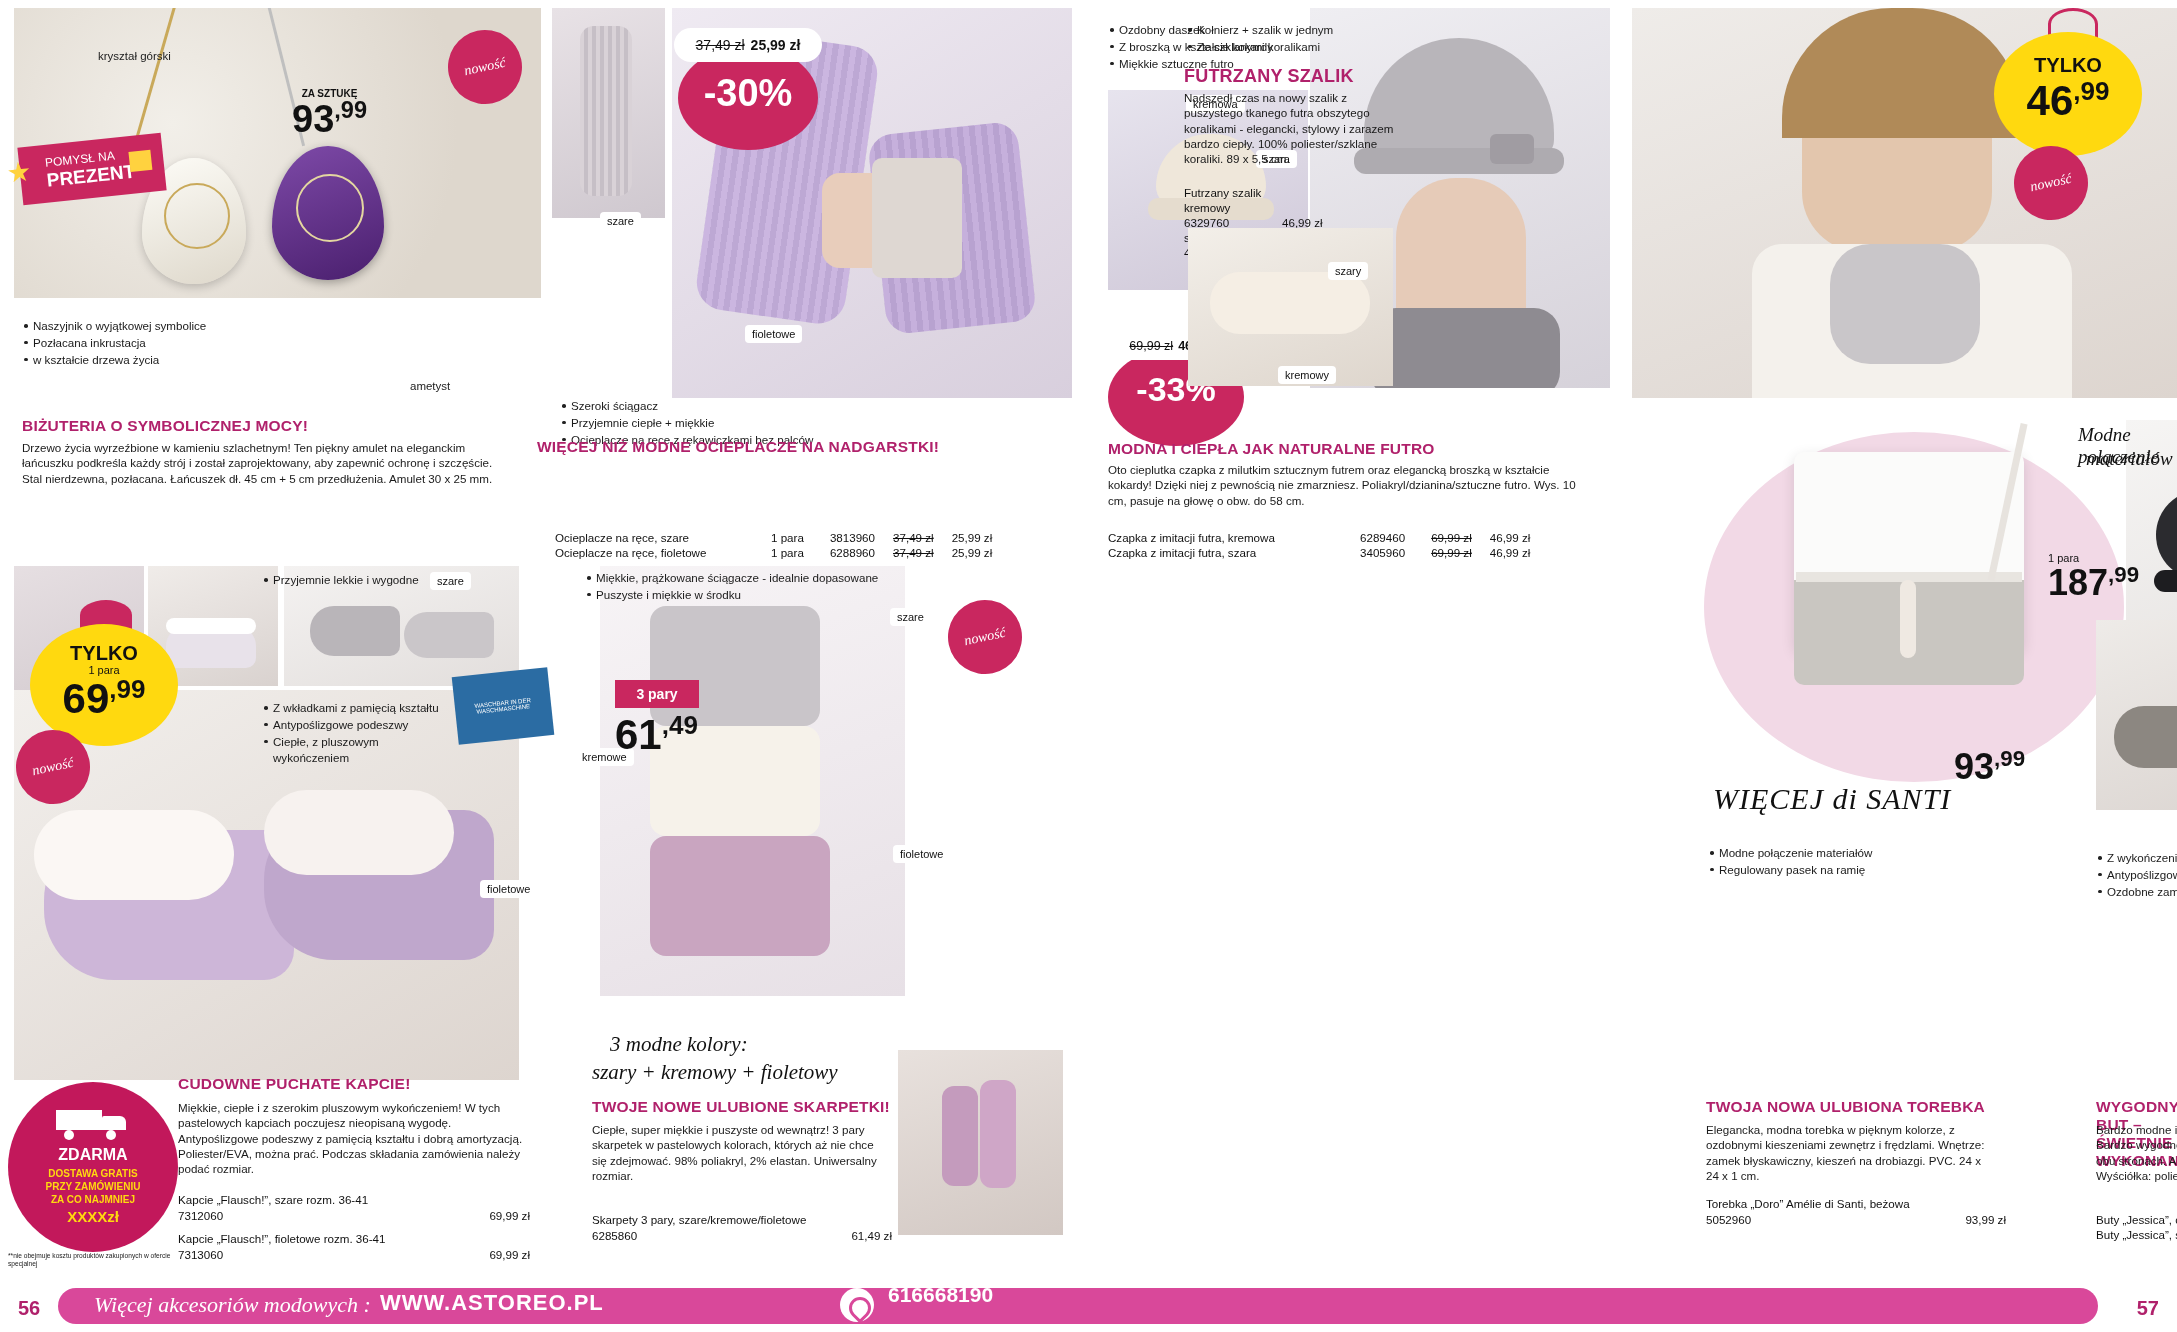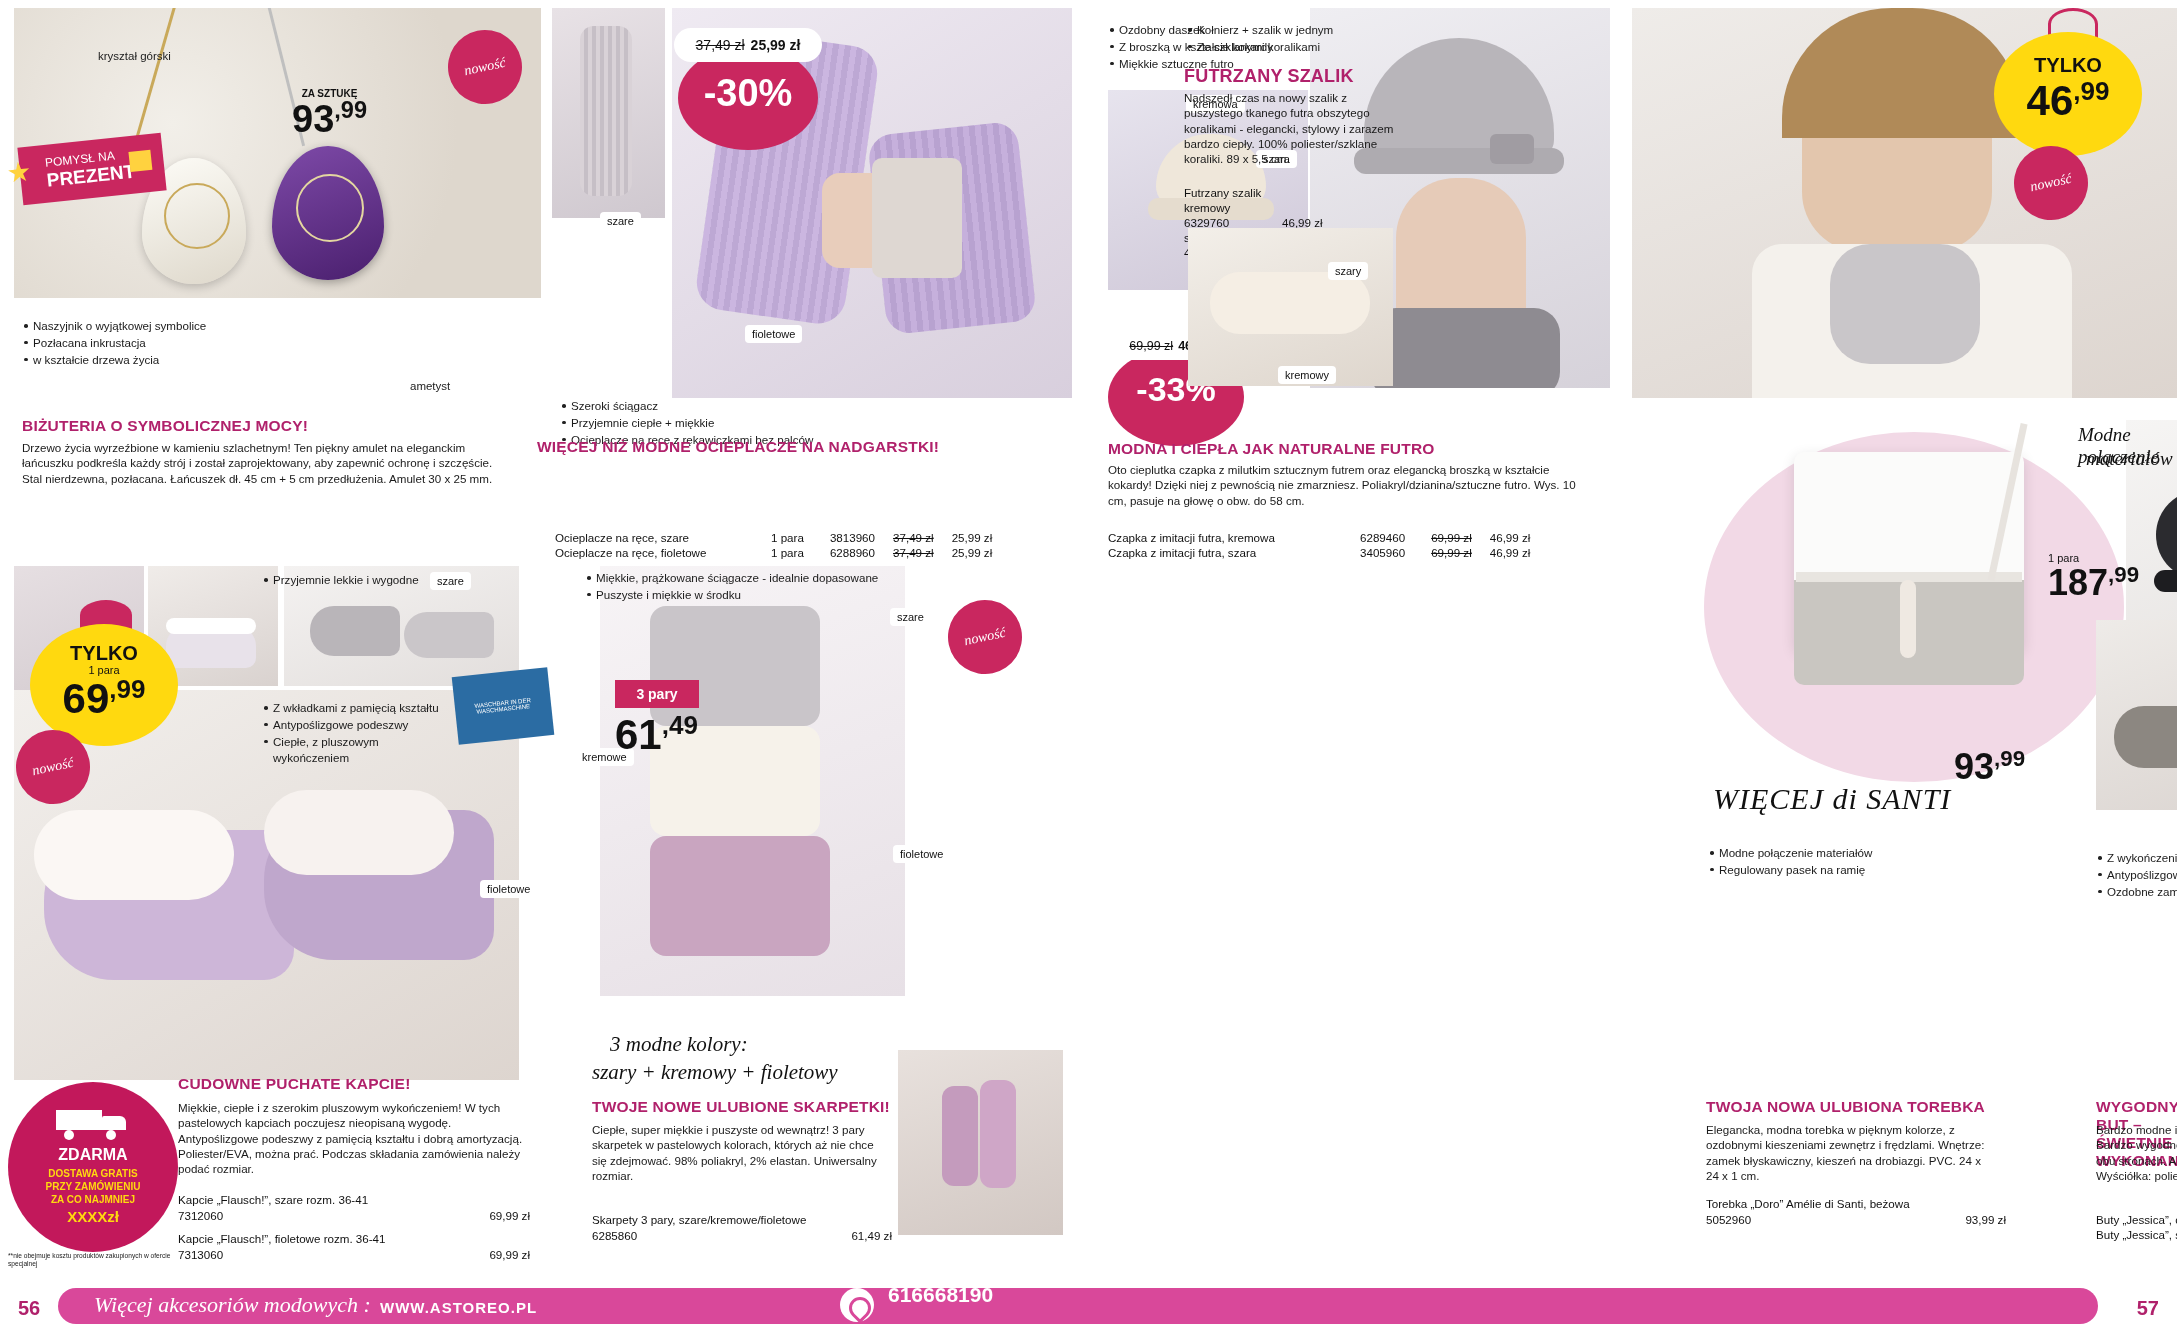--- a/index.html
+++ b/index.html
@@ -417,19 +417,19 @@
       </tr>
     </tbody>
       </table>
   </div>
 
   <div class="footer">
     <div class="fbar"></div>
     <div class="pgnum" style="left:18px;">56</div>
     <div class="pgnum" style="right:18px;">57</div>
     <div class="hand" style="position:absolute;left:94px;bottom:14px;font-size:22px;color:#fff;">Więcej akcesoriów modowych :</div>
-    <div style="position:absolute;left:380px;bottom:16px;font-size:15px;font-weight:bold;color:#fff;letter-spacing:1px;">WWW.ASTOREO.PL</div>
+    <div style="position:absolute;left:380px;bottom:16px;font-size:22px;font-weight:bold;color:#fff;letter-spacing:1px;">WWW.ASTOREO.PL</div>
     <div style="position:absolute;left:840px;bottom:10px;width:34px;height:34px;border-radius:50%;background:#fff;">
       <div style="position:absolute;left:9px;top:9px;width:16px;height:16px;border:3px solid #d9489a;border-radius:50% 50% 50% 0;transform:rotate(-45deg);"></div>
     </div>
     <div style="position:absolute;left:888px;bottom:25px;font-size:21px;font-weight:bold;color:#fff;">616668190</div>
   </div>
 </div>
 
 </body></html>

